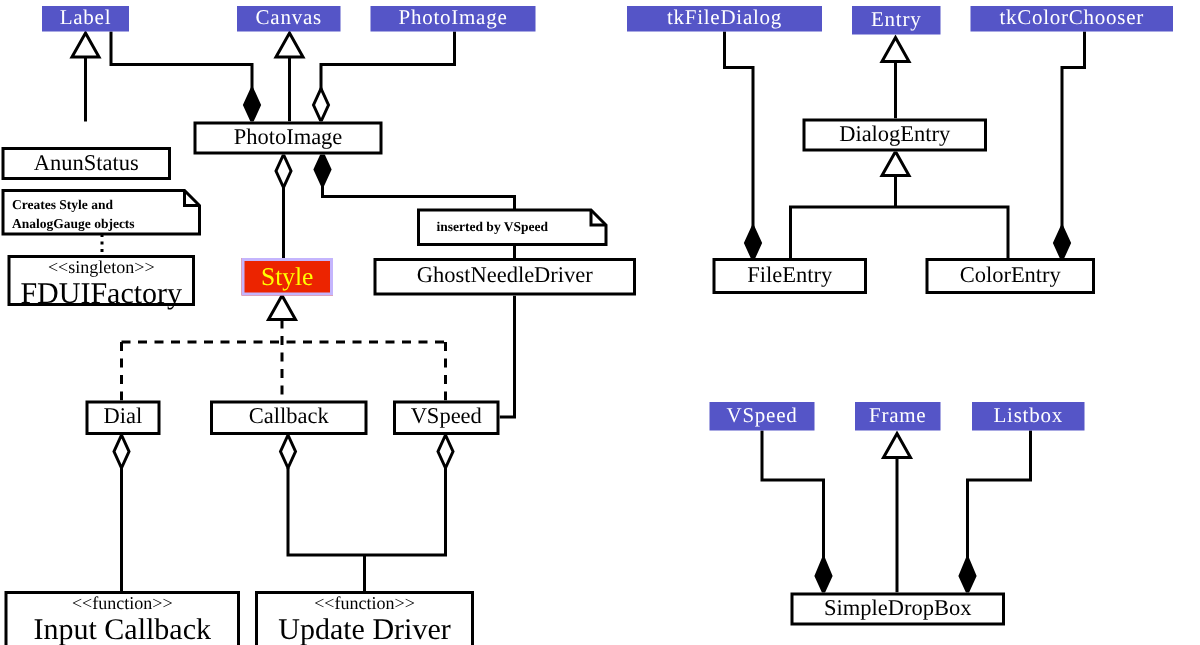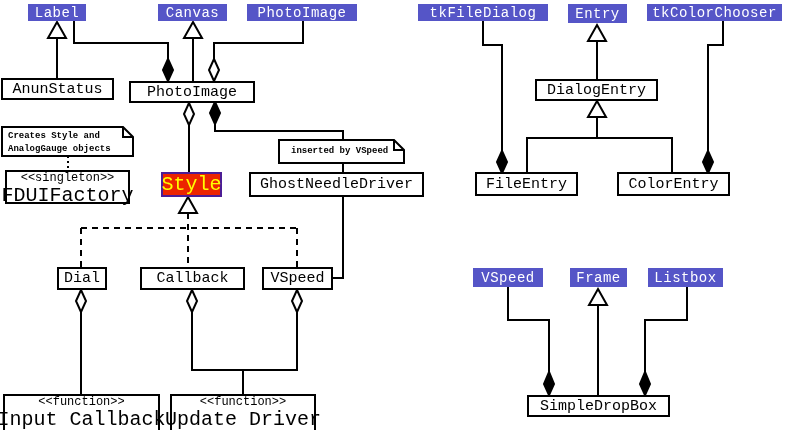--- a/index.html
+++ b/index.html
@@ -1,34 +1,34 @@
 <!DOCTYPE html>
 <html><head>
 <meta charset="utf-8">
 <style>
   html,body{margin:0;padding:0;background:#fff;}
   #diagram{
     position:relative;width:800px;height:430px;background:#ffffff;
-    overflow:hidden;font-family:Liberation Mono, monospace;
+    overflow:hidden;font-family:Liberation Serif, serif;
   }
   #edges{position:absolute;left:0;top:0;}
   .module{
     position:absolute;background:#5555c7;color:#ffffff;
     display:flex;align-items:center;justify-content:center;
     font-size:14px;white-space:nowrap;letter-spacing:0.5px;
   }
   .cls{
     position:absolute;background:#ffffff;border:2px solid #000000;color:#000;
     display:flex;align-items:center;justify-content:center;
     font-size:15px;white-space:nowrap;box-sizing:border-box;
   }
   .cls.two-line{flex-direction:column;justify-content:space-between;line-height:1.1;}
   .cls .stereo{font-size:12px;}
   .cls .clsname{font-size:20px;}
-  .style-box{background:#ec2400;border:2px solid #4c1d95;color:#ffff00;font-size:20px;}
+  .style-box{background:#ec2400;border:2px solid #c4b5fd;color:#ffff00;font-size:17px;}
   .note-text{
     position:absolute;color:#000;font-size:9px;font-weight:bold;
     line-height:13px;white-space:nowrap;letter-spacing:0px;
   }
 </style>
 </head>
 <body>
 
 <div id="diagram">
 
@@ -141,21 +141,21 @@
   <div class="module" style="left:28px;top:4px;width:58px;height:17px">Label</div>
   <div class="module" style="left:158px;top:4px;width:69px;height:17px">Canvas</div>
   <div class="module" style="left:247px;top:4px;width:110px;height:17px">PhotoImage</div>
   <div class="module" style="left:418px;top:4px;width:130px;height:17px">tkFileDialog</div>
   <div class="module" style="left:568px;top:4px;width:59px;height:19px">Entry</div>
   <div class="module" style="left:647px;top:4px;width:135px;height:17px">tkColorChooser</div>
   <div class="module" style="left:473px;top:268px;width:70px;height:19px">VSpeed</div>
   <div class="module" style="left:570px;top:268px;width:57px;height:19px">Frame</div>
   <div class="module" style="left:648px;top:268px;width:75px;height:19px">Listbox</div>
 
-  <div class="cls" style="left:1px;top:78px;width:113px;height:22px">AnunStatus</div>
+  <div class="cls" style="left:1px;top:98px;width:113px;height:22px">AnunStatus</div>
   <div class="cls" style="left:129px;top:81px;width:126px;height:22px">PhotoImage</div>
   <div class="cls" style="left:535px;top:79px;width:123px;height:22px">DialogEntry</div>
   <div class="cls two-line" style="left:5px;top:170px;width:125px;height:34px">
     <span class="stereo">&lt;&lt;singleton&gt;&gt;</span>
     <span class="clsname">FDUIFactory</span>
   </div>
   <div class="cls style-box" style="left:161px;top:172px;width:61px;height:25px">Style</div>
   <div class="cls" style="left:249px;top:172px;width:175px;height:25px">GhostNeedleDriver</div>
   <div class="cls" style="left:475px;top:172px;width:103px;height:24px">FileEntry</div>
   <div class="cls" style="left:617px;top:172px;width:113px;height:24px">ColorEntry</div>

